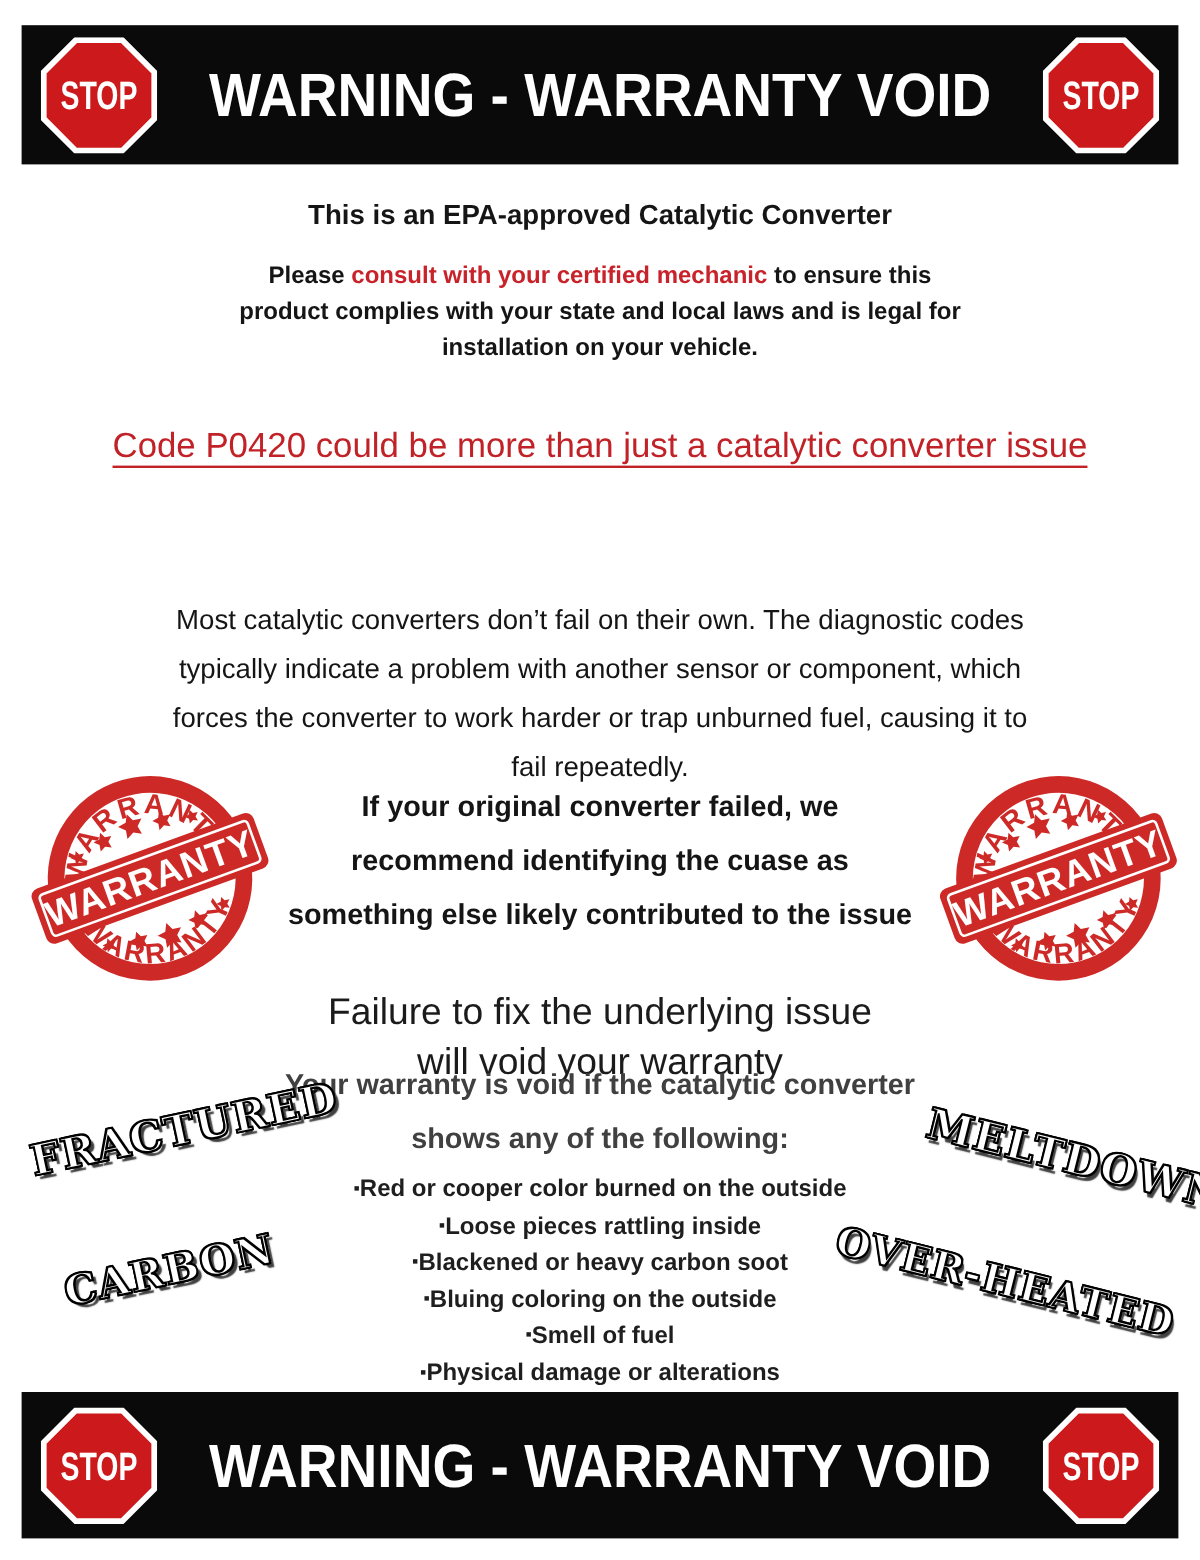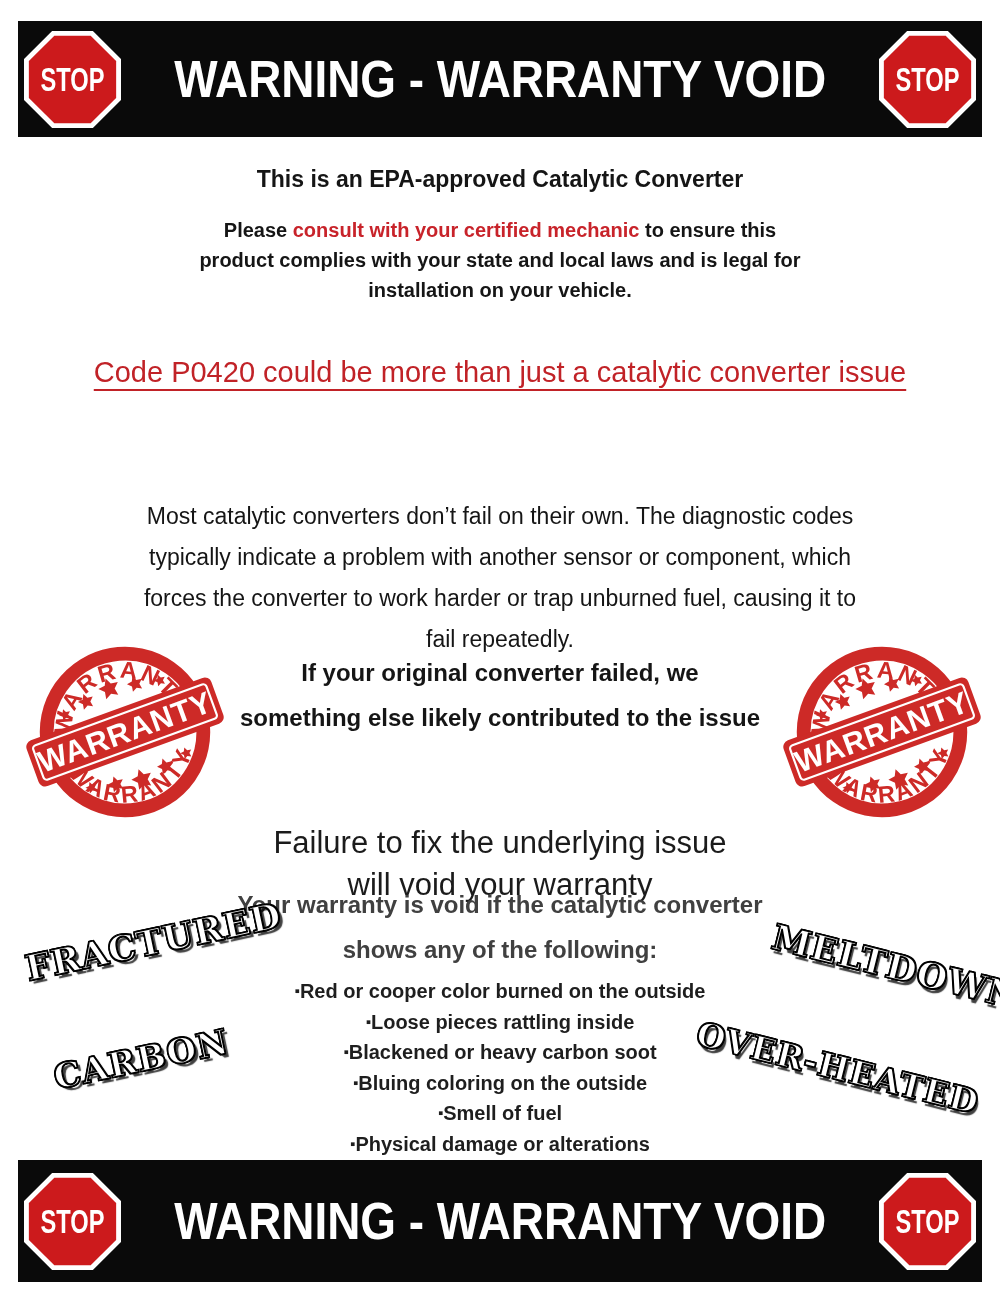--- a/index.html
+++ b/index.html
@@ -10,21 +10,21 @@
     overflow: hidden;
     font-family: "Liberation Sans", sans-serif;
     color: #151515;
   }
 
   
   .banner {
     position: absolute; left: 18px; right: 18px;
     background: #0a0a0a;
     display: flex; align-items: center; justify-content: space-between;
-    padding: 0 6px; box-sizing: border-box;
+    padding: 0 16px; box-sizing: border-box;
   }
   .banner.top    { top: 21px;   height: 116px; }
   .banner.bottom { top: 1160px; height: 122px; }
   .stop-sign { width: 97px; height: 97px; flex: 0 0 auto; }
   .stop-text { font-family: "Liberation Sans", sans-serif; font-size: 34px; font-weight: 700; fill: #ffffff; }
   .banner-title-wrap { flex: 1; text-align: center; overflow: visible; }
   .banner-title {
     display: inline-block;
     color: #ffffff; font-size: 51px; font-weight: 800;
     white-space: nowrap; letter-spacing: 0px;
@@ -156,20 +156,21 @@
       <use href="#star5" transform="translate(58,47) scale(0.7)"></use>
       <rect x="-113" y="-28" width="226" height="56" rx="8" fill="#cd2a27"></rect>
       <rect x="-106" y="-21" width="212" height="42" rx="4" fill="none" stroke="#ffffff" stroke-width="2.5"></rect>
       <text y="12" text-anchor="middle" class="stamp-banner-text">WARRANTY</text>
     </g>
   </g>
 </svg>
 
 <div class="sect recommend-para">
   <div class="line">If your original converter failed, we</div>
+  <div class="line">recommend identifying the cuase as</div>
   <div class="line">something else likely contributed to the issue</div>
 </div>
 
 <div class="sect failure-para">
   <div>Failure to fix the underlying issue</div>
   <div>will void your warranty</div>
 </div>
 
 <div class="sect void-notice">
   <div>Your warranty is void if the catalytic converter</div>

